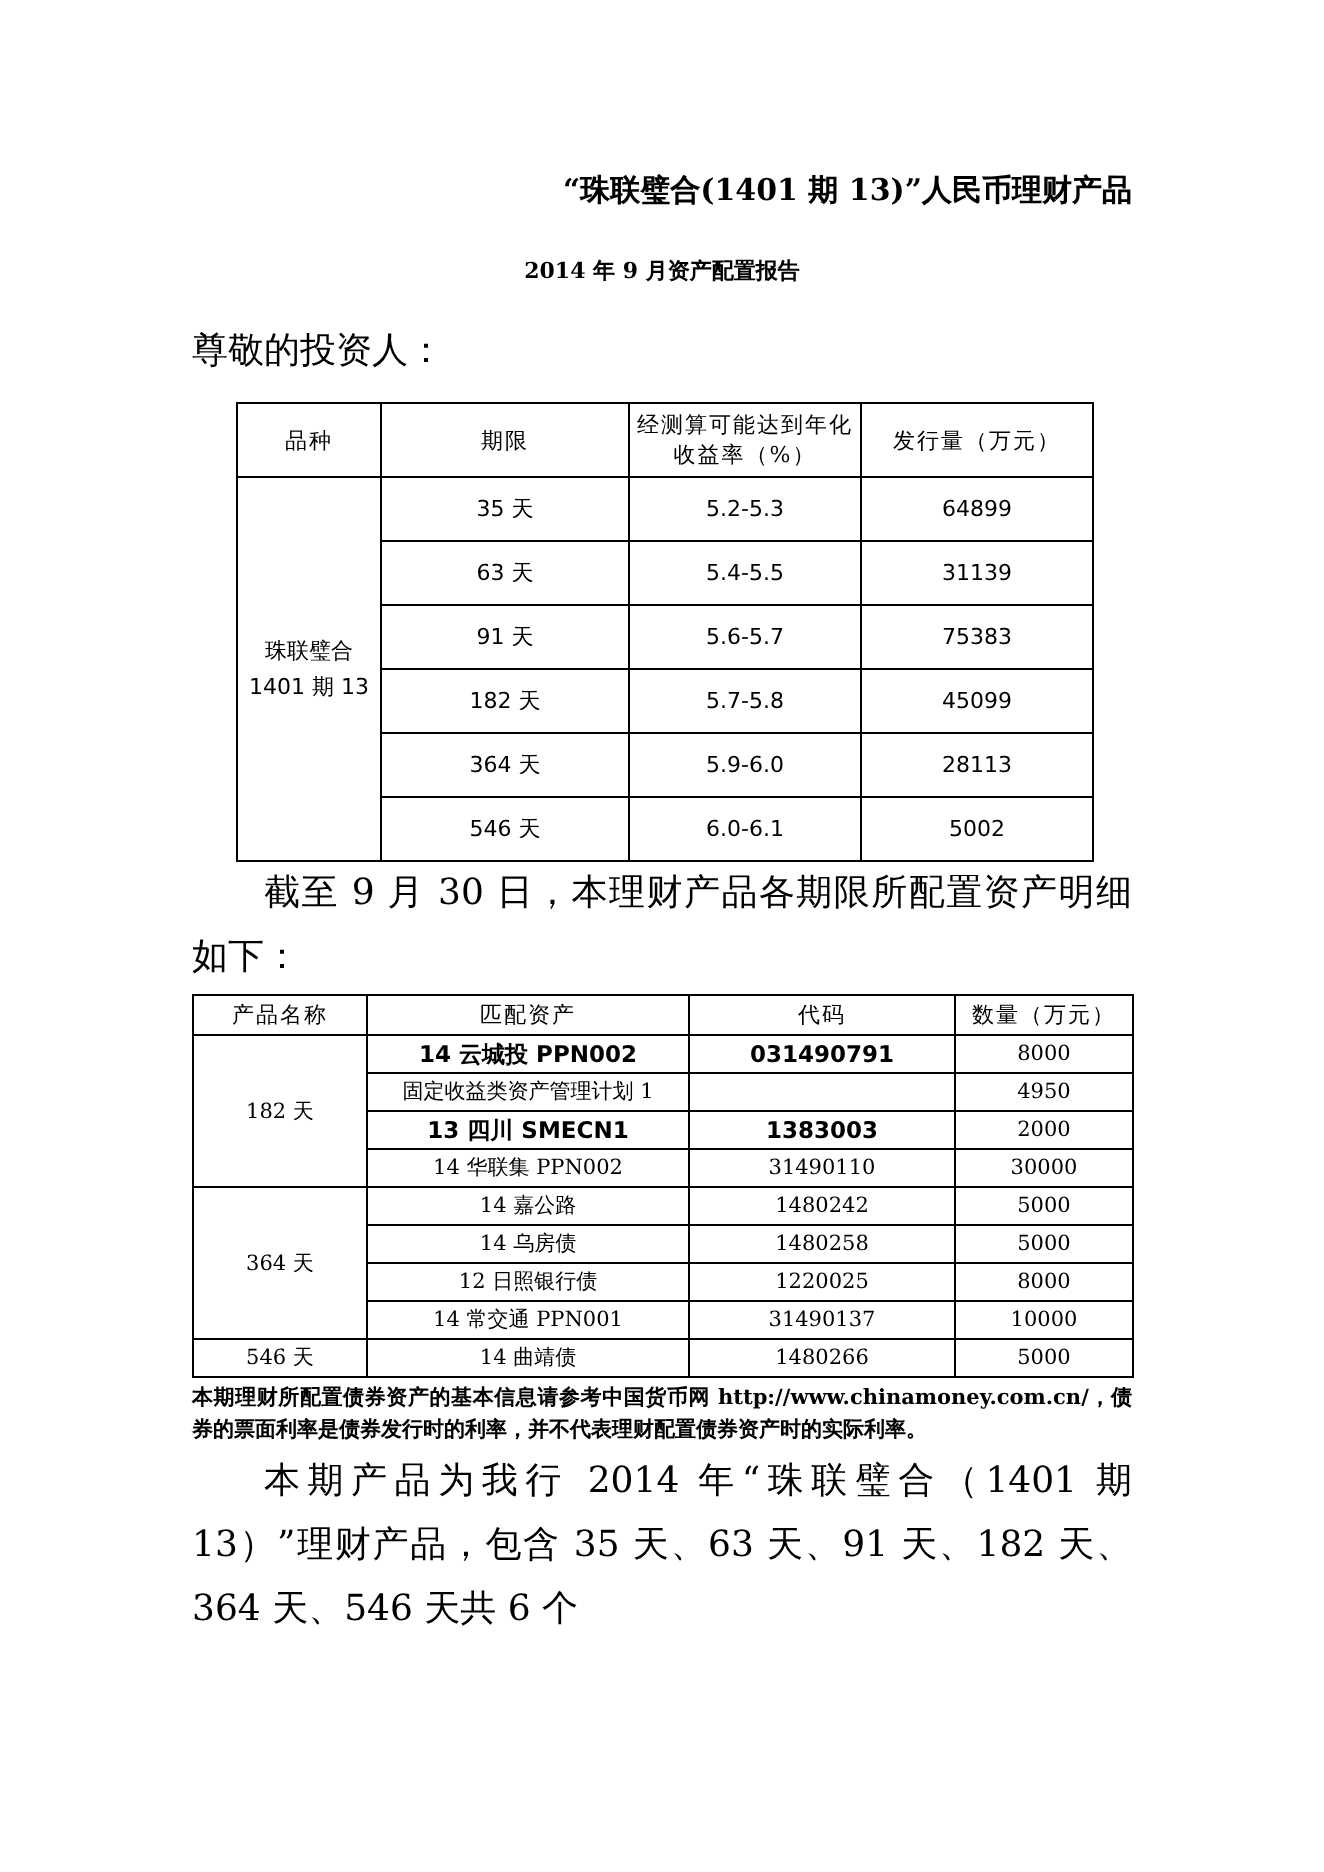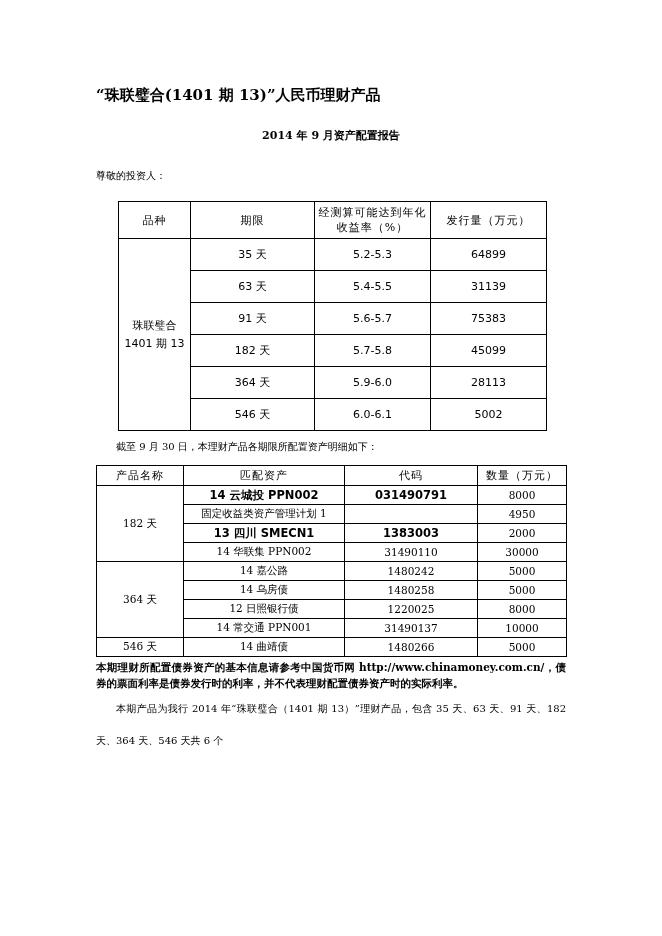--- a/index.html
+++ b/index.html
@@ -13,32 +13,32 @@
     color: #000000;
     overflow: hidden;
     padding: 86px 96px 0 96px;
     font-family: "DejaVu Serif", "Liberation Serif", serif;
   }
   .title1 {
     margin: 0 0 21px 0;
     font-size: 15px;
     line-height: 19px;
     font-weight: 700;
-    text-align: left;
+    text-align: right;
   }
   .title2 {
     margin: 0 0 16px 0;
     font-size: 11px;
     line-height: 19px;
     font-weight: 700;
     text-align: center;
   }
   .body-text {
     margin: 0;
-    font-size: 10px;
+    font-size: 18px;
     line-height: 32px;
     text-align: justify;
   }
   .indent { text-indent: 2em; }
   .salutation { line-height: 30px; }
   .para1 { margin-top: 6px; }
 
   table { border-collapse: collapse; table-layout: fixed; }
   th, td {
     border: 1px solid #000;

